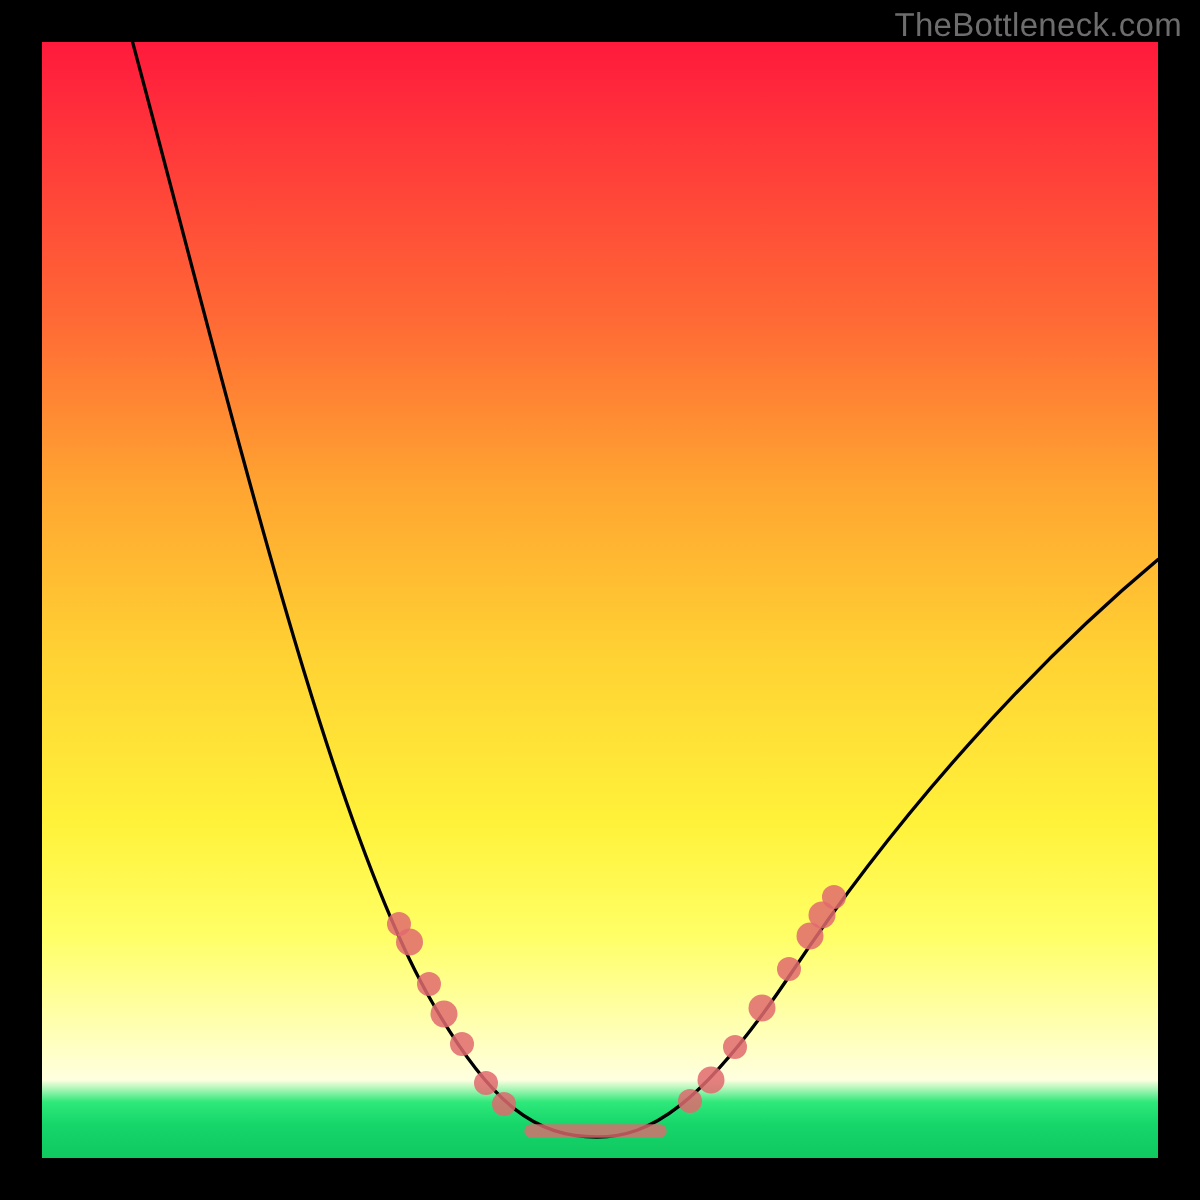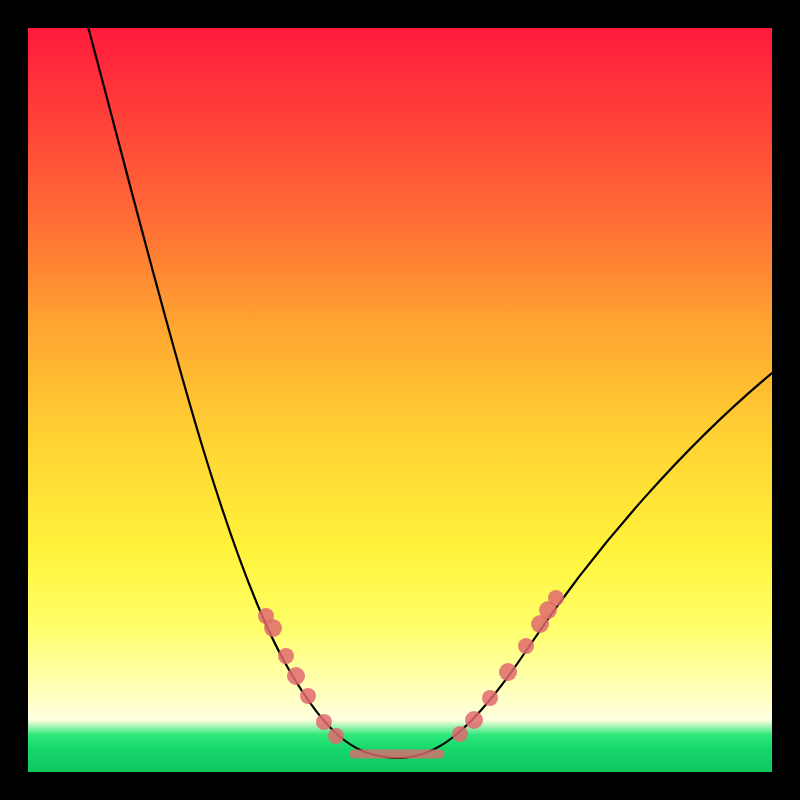--- a/index.html
+++ b/index.html
@@ -105,13 +105,14 @@
         <circle class="dot" cx="462" cy="670" r="8"></circle>
         <circle class="dot" cx="480" cy="644" r="9"></circle>
         <circle class="dot" cx="498" cy="618" r="8"></circle>
         <circle class="dot" cx="512" cy="596" r="9"></circle>
         <circle class="dot" cx="520" cy="582" r="9"></circle>
         <circle class="dot" cx="528" cy="570" r="8"></circle>
       </g>
     </svg>
   </div>
 
+  <div class="watermark">TheBottleneck.com</div>
 </div>
 
 </body></html>

